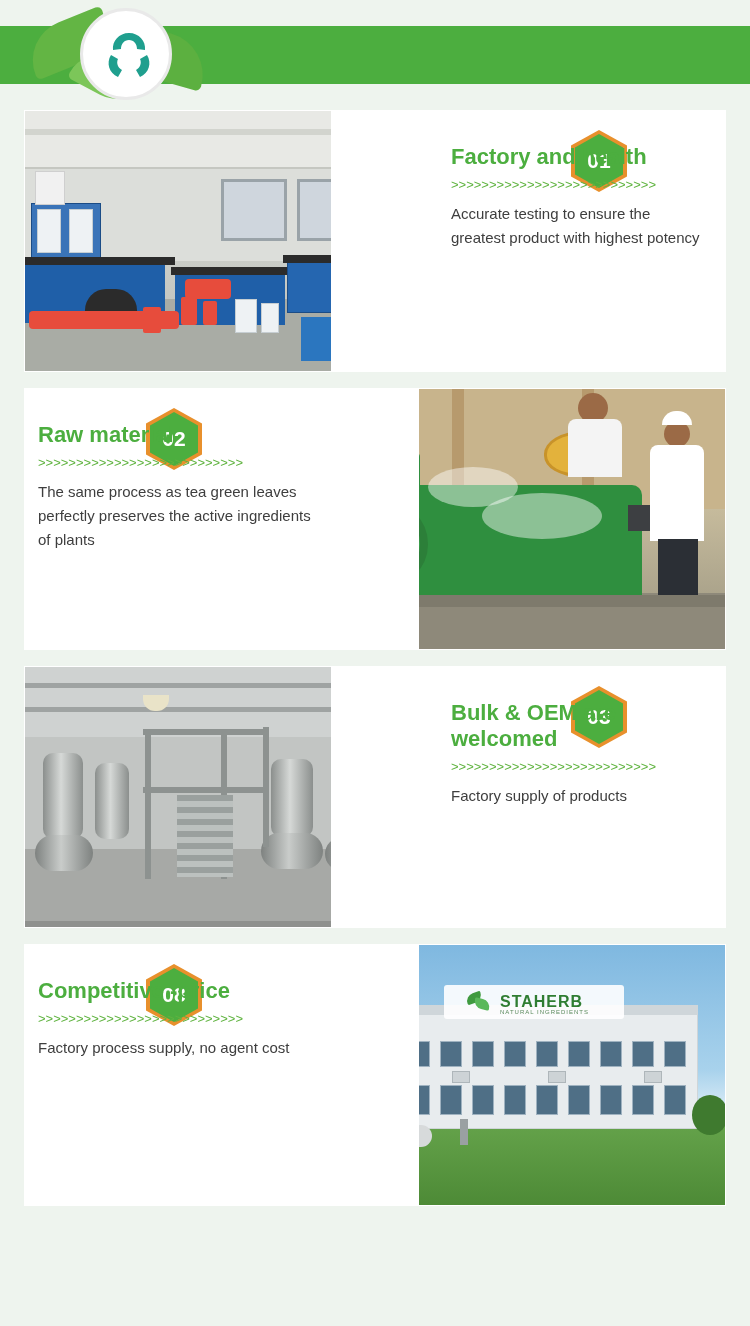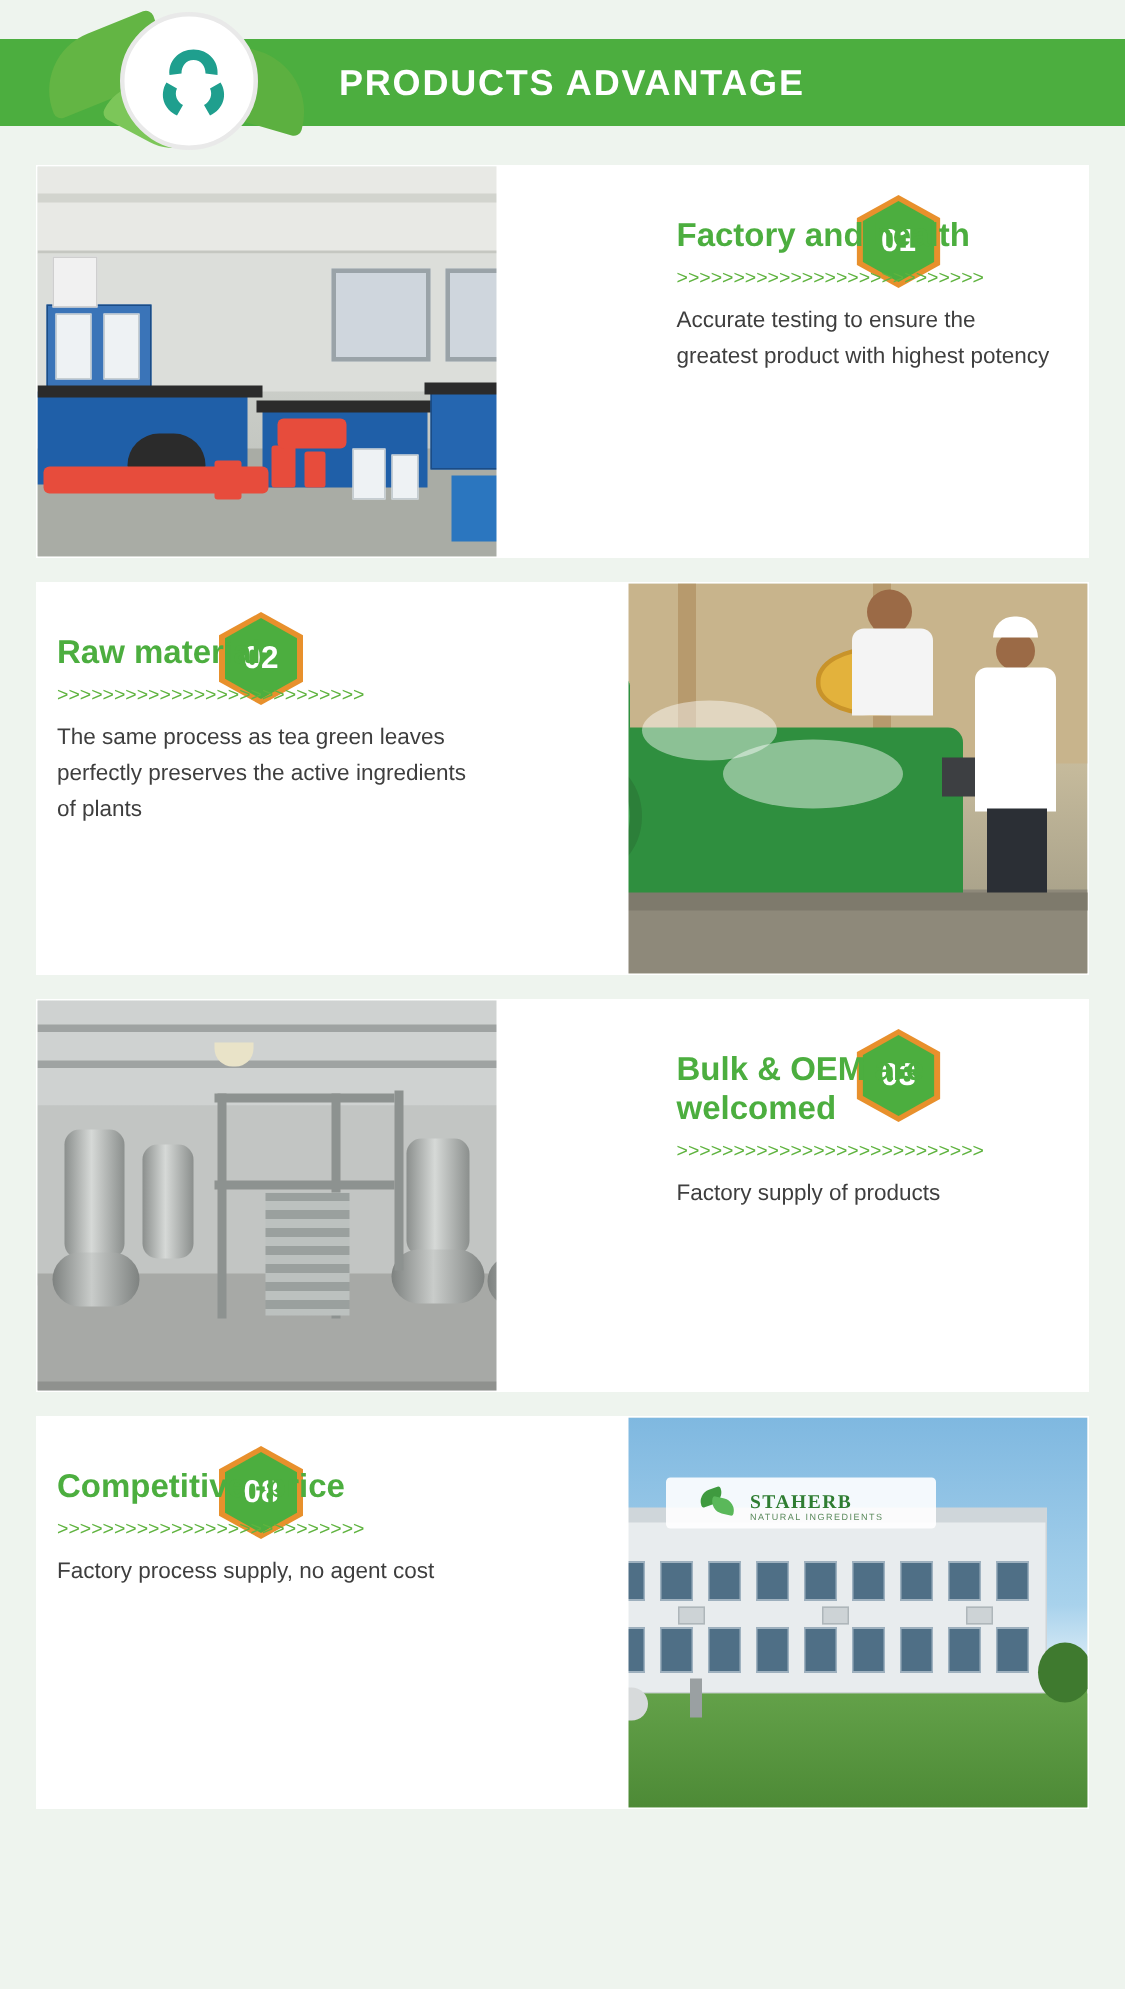--- a/index.html
+++ b/index.html
@@ -223,21 +223,21 @@
   
   .bldg { background: linear-gradient(#7fb8e0 0%, #a8d2ec 48%, #cfe6f4 60%, #cfe6f4 62%, #6aa84f 62%, #4f8f37 100%); }
   .bldg .body{position:absolute; left:30px; top:66px; width:336px; height:118px; background:#e8ecee; border:1px solid #cfd5d8;}
   .bldg .body2{position:absolute; left:8px; top:92px; width:40px; height:92px; background:#dde2e4;}
   .bldg .roofline{position:absolute; left:30px; top:60px; width:336px; height:10px; background:#cfd6da;}
   .bldg .winrow{position:absolute; background:#4f6f86; border:1px solid #9fb2c0;}
   .bldg .signbar{position:absolute; left:112px; top:40px; width:180px; height:34px; background:rgba(255,255,255,.9); border-radius:3px;}
   .bldg .grass{position:absolute; left:0; bottom:0; width:100%; height:76px; background:linear-gradient(#63a149,#4d8a36);}
   .bldg .ac{position:absolute; background:#cdd3d6; border:1px solid #aeb6ba;}
   .bldg .tree{position:absolute; border-radius:50%; background:#3f7a2f;}
-  .bldg .signtext{position:absolute; font-size:13px; font-weight:bold; color:#2f7d32; letter-spacing:1px;font-family:Liberation Serif, serif;}
+  .bldg .signtext{position:absolute; font-size:16px; font-weight:bold; color:#2f7d32; letter-spacing:1px;}
   .bldg .signsub{position:absolute; font-size:6px; color:#5b8a5c; letter-spacing:1px;}
 
   .footer-space { height: 20px; }
 </style>
 </head>
 <body>
 
 <div class="page">
 
   <div class="header">
@@ -248,21 +248,20 @@
       <div class="leaf-b"></div>
       <div class="circle-logo">
         <svg width="60" height="60" viewBox="0 0 60 60" aria-hidden="true">
           <path d="M30 6 C20 6 13 14 14 23 L22 22 C22 17 25 13 30 13 C35 13 38 17 38 22 L46 23 C47 14 40 6 30 6 Z" fill="#1f9f8e"></path>
           <path d="M12 28 C7 36 10 46 19 50 L23 43 C19 41 17 36 19 32 L12 28 Z" fill="#1f9f8e"></path>
           <path d="M48 28 L41 32 C43 36 41 41 37 43 L41 50 C50 46 53 36 48 28 Z" fill="#1f9f8e"></path>
           <circle cx="30" cy="31" r="7" fill="#ffffff"></circle>
         </svg>
       </div>
     </div>
-    <div class="header-title">PRODUCTS ADVANTAGE</div>
   </div>
 
   <div class="row left-photo">
     <div class="photo">
       <div class="scene lab">
         <div class="ceil"></div>
           <div class="ceilbeam"></div>
         <div class="wall"></div>
         <div class="win" style="left:272px;"></div>
         <div class="win" style="left:196px;"></div>

